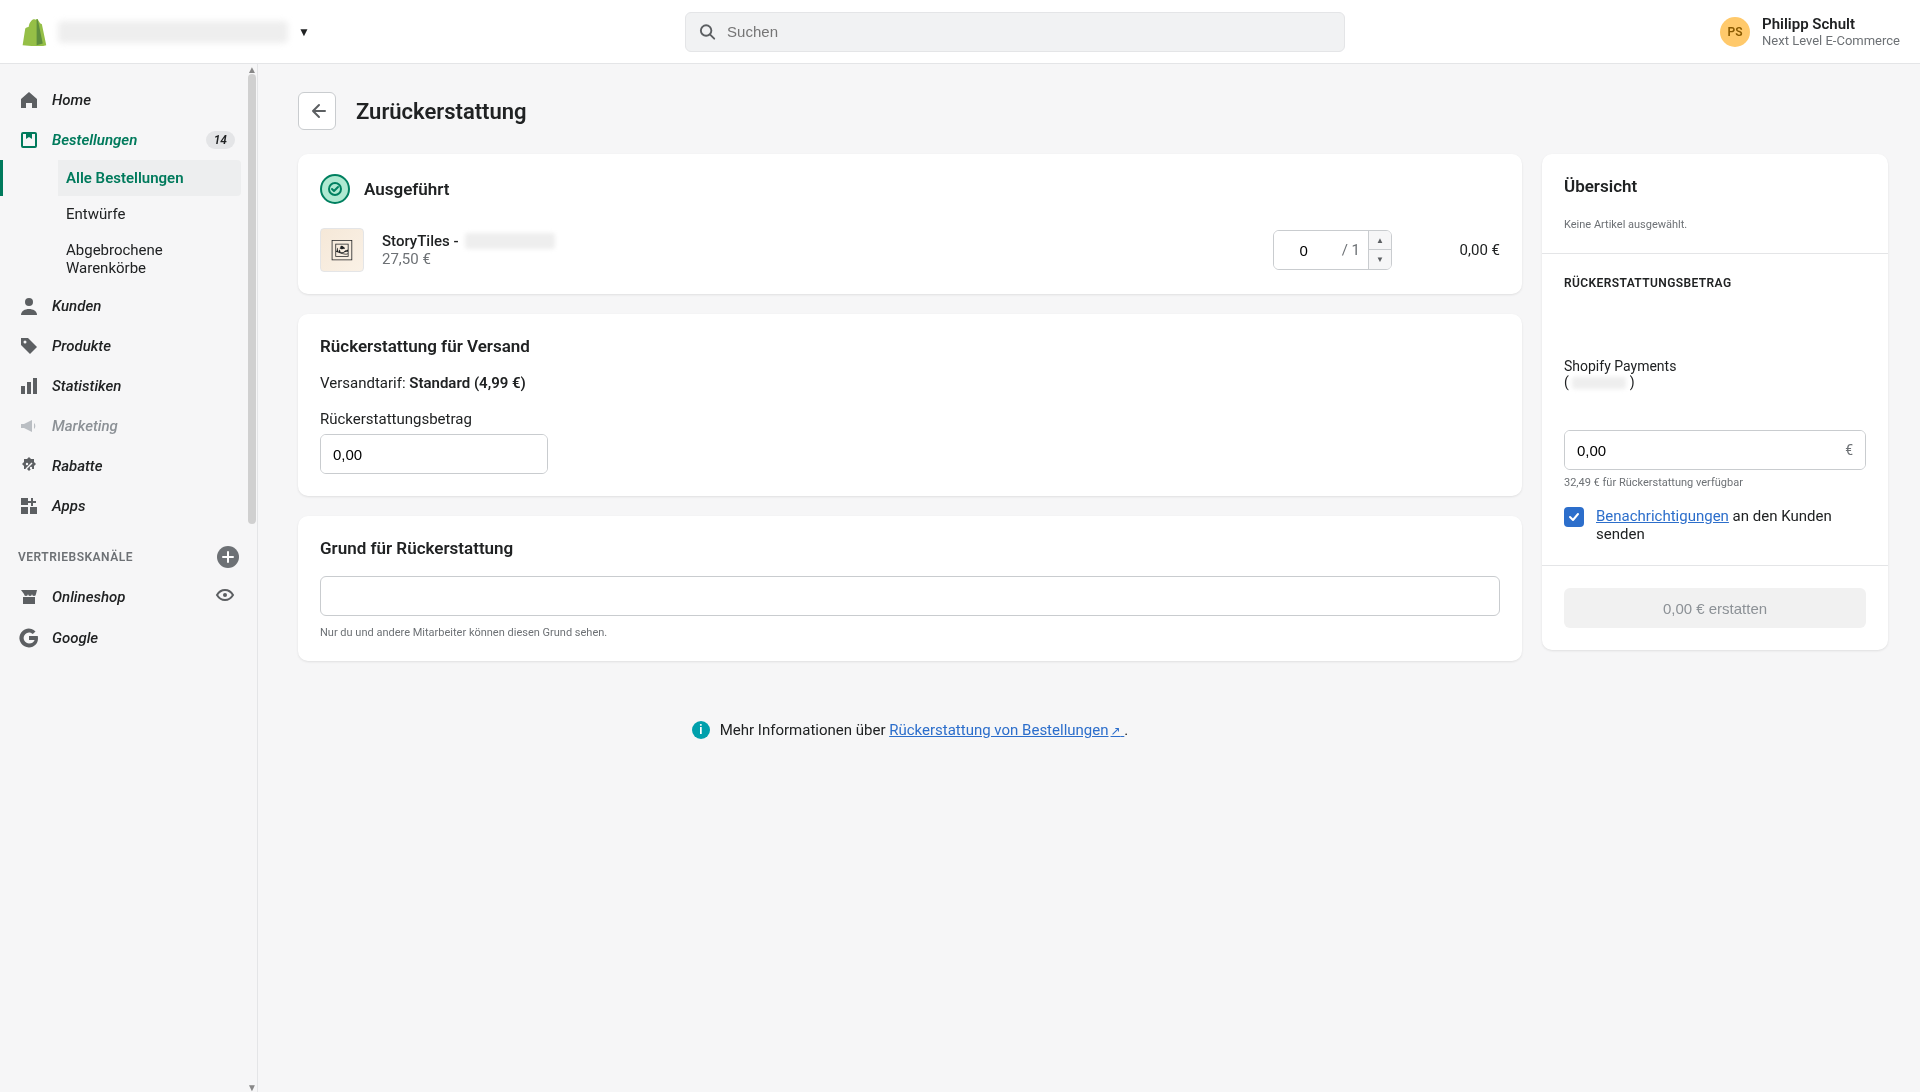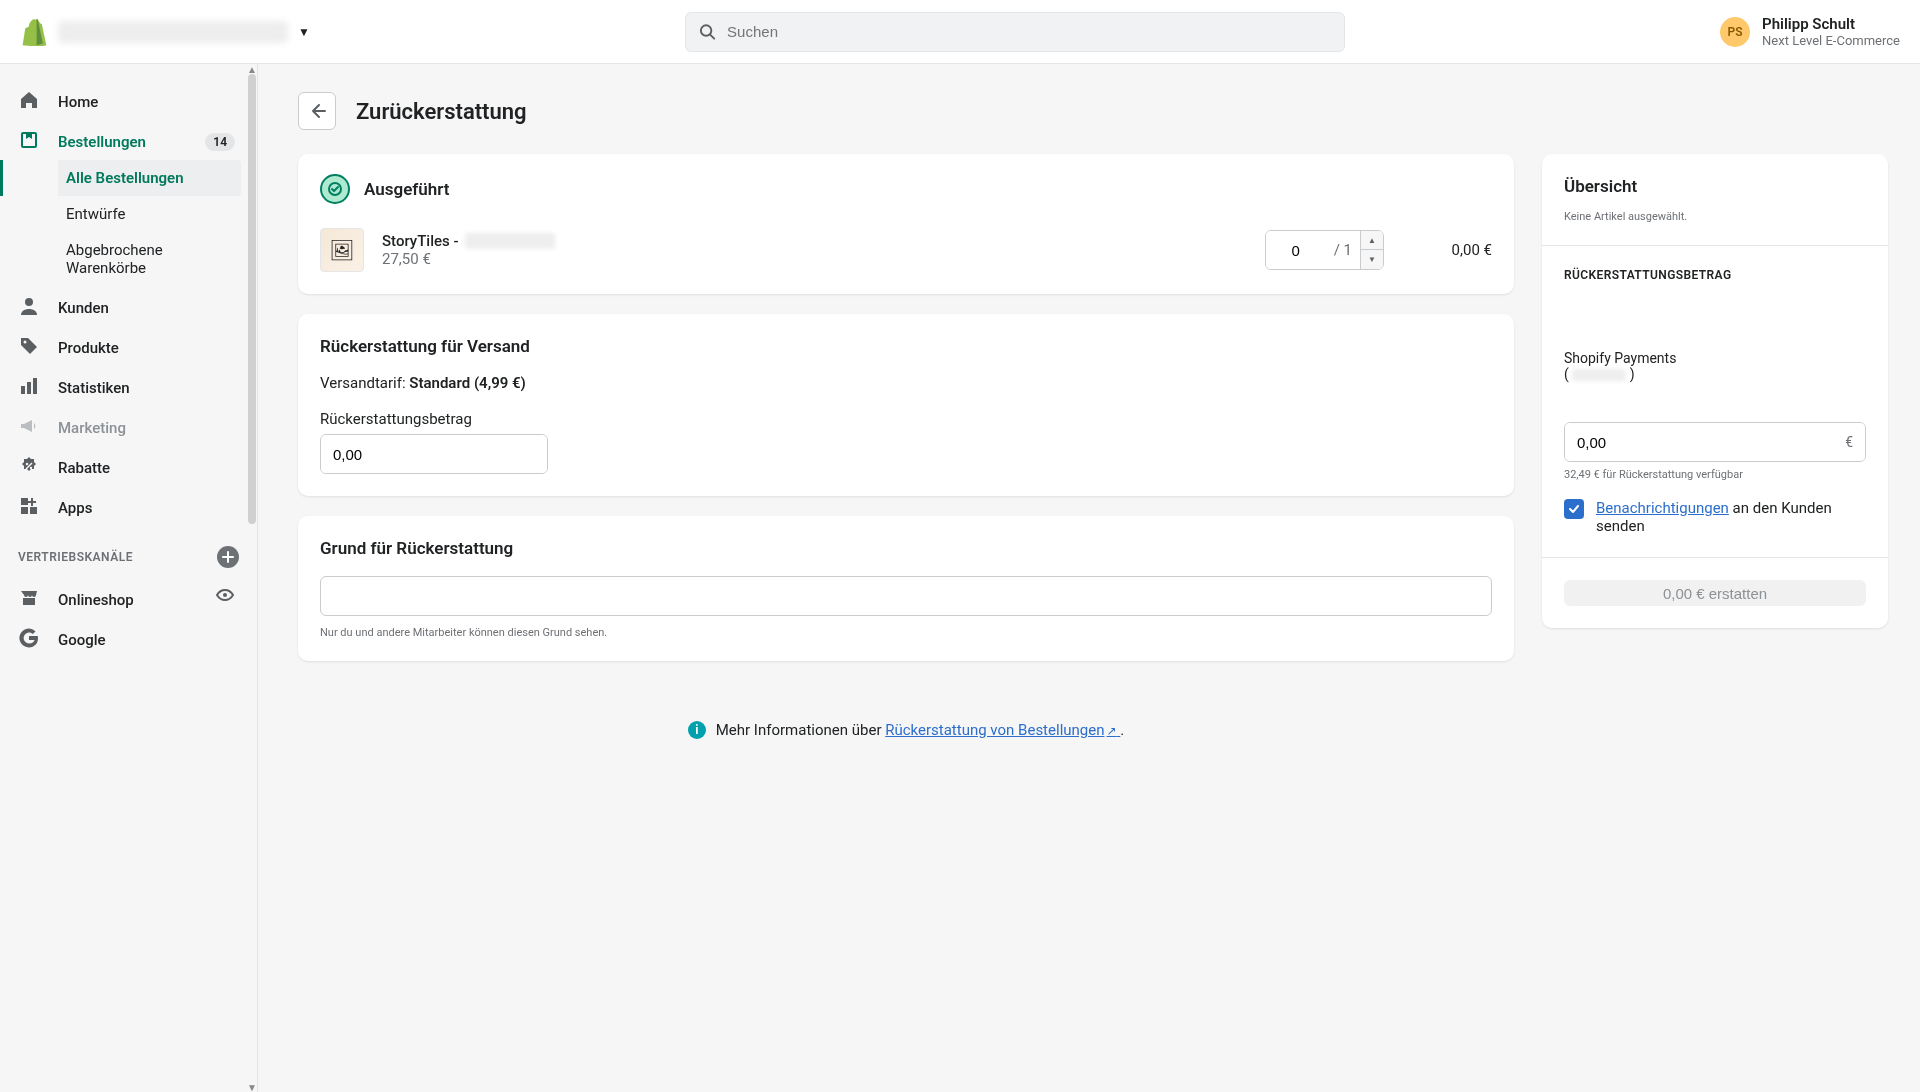--- a/index.html
+++ b/index.html
@@ -107,28 +107,29 @@
   .sb-arrow {
     position: absolute;
     right: 0px;
     width: 10px;
     height: 10px;
     color: #888;
     font-size: 10px;
   }
   .nav-item {
     display: flex;
-    align-items: flex-end;
+    align-items: center;
     padding: 9px 12px 9px 18px;
-    gap: 18px;
+    gap: 12px;
     font-size: 15px;
     font-weight: 500;
     color: #202223;
     cursor: pointer;
     position: relative;
+    font-style: italic;
   }
   .nav-item .icon {
     width: 22px; height: 22px;
     display: flex; align-items: center; justify-content: center;
     color: #5c5f62;
   }
   .nav-item.dim { color: #8c9196; }
   .nav-item.dim .icon { color: #babec3; }
   .badge-count {
     margin-left: auto;
@@ -216,21 +217,21 @@
     background: #ffffff;
     display: flex; align-items: center; justify-content: center;
     cursor: pointer;
   }
   .page-title {
     font-size: 22px;
     font-weight: 600;
   }
   .content-cols {
     display: flex;
-    gap: 28px;
+    gap: 20px;
     align-items: flex-start;
   }
   .col-main { flex: 1; min-width: 0; }
   .col-side { width: 346px; flex-shrink: 0; }
 
   .card {
     background: #ffffff;
     border-radius: 10px;
     box-shadow: 0 1px 3px rgba(0,0,0,0.06), 0 1px 2px rgba(0,0,0,0.04);
     margin-bottom: 20px;
@@ -414,30 +415,30 @@
   .checkbox {
     width: 20px; height: 20px;
     border-radius: 4px;
     background: #2c6ecb;
     display:flex; align-items:center; justify-content:center;
     flex-shrink:0;
   }
   .checkbox svg { width: 14px; height: 14px; }
   .refund-btn {
     width: 100%;
-    height: 26px;
+    height: 40px;
     background: #f1f1f1;
     color: #8c9196;
     border: none;
     border-radius: 6px;
     font-size: 15px;
     font-weight: 500;
     cursor: not-allowed;
   }
-  .mb10{margin-bottom:2px;} .mb6{margin-bottom:6px;margin-top:40px;}
+  .mb10{margin-bottom:10px;} .mb6{margin-bottom:6px;margin-top:40px;}
 </style>
 </head>
 <body>
 
 <div class="topbar">
   <div class="logo-area">
     <svg class="shopify-logo" viewBox="0 0 32 32">
         <path fill="#95bf47" d="M25 7l-2-1-3-5-1 0-1 1c-1-1-3-1-5 1-2 2-3 5-3 7l-3 1-1 1-3 19 20 2 7-2-5-24z"></path>
         <path fill="#5e8e3e" d="M20 1l-1 1v29l7-2-5-24-1-4z"></path>
       </svg>

